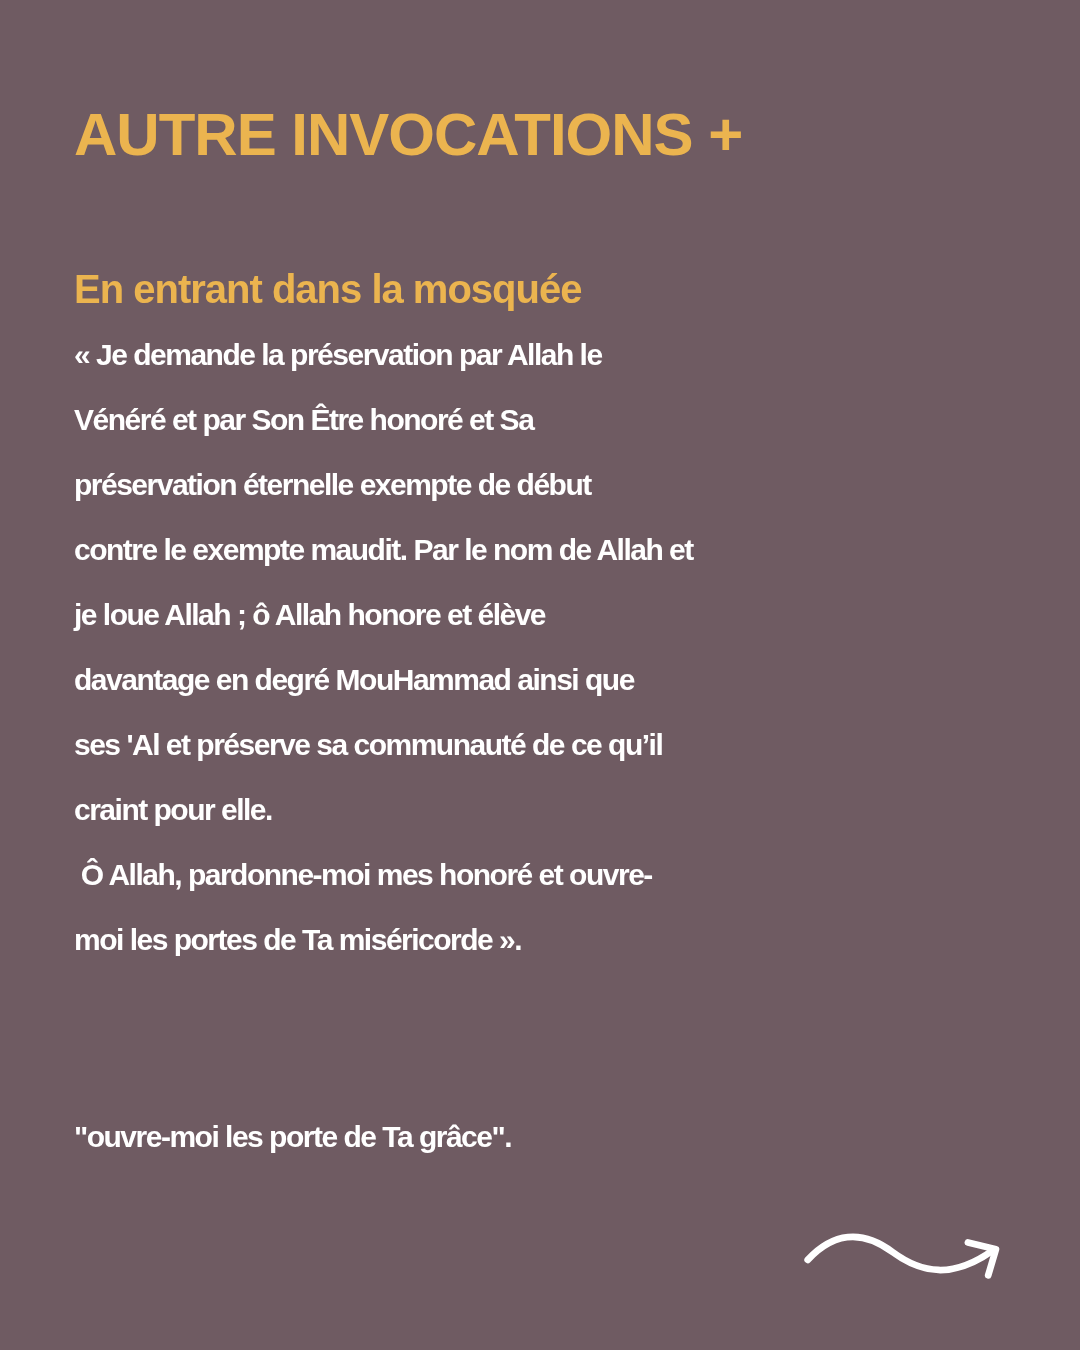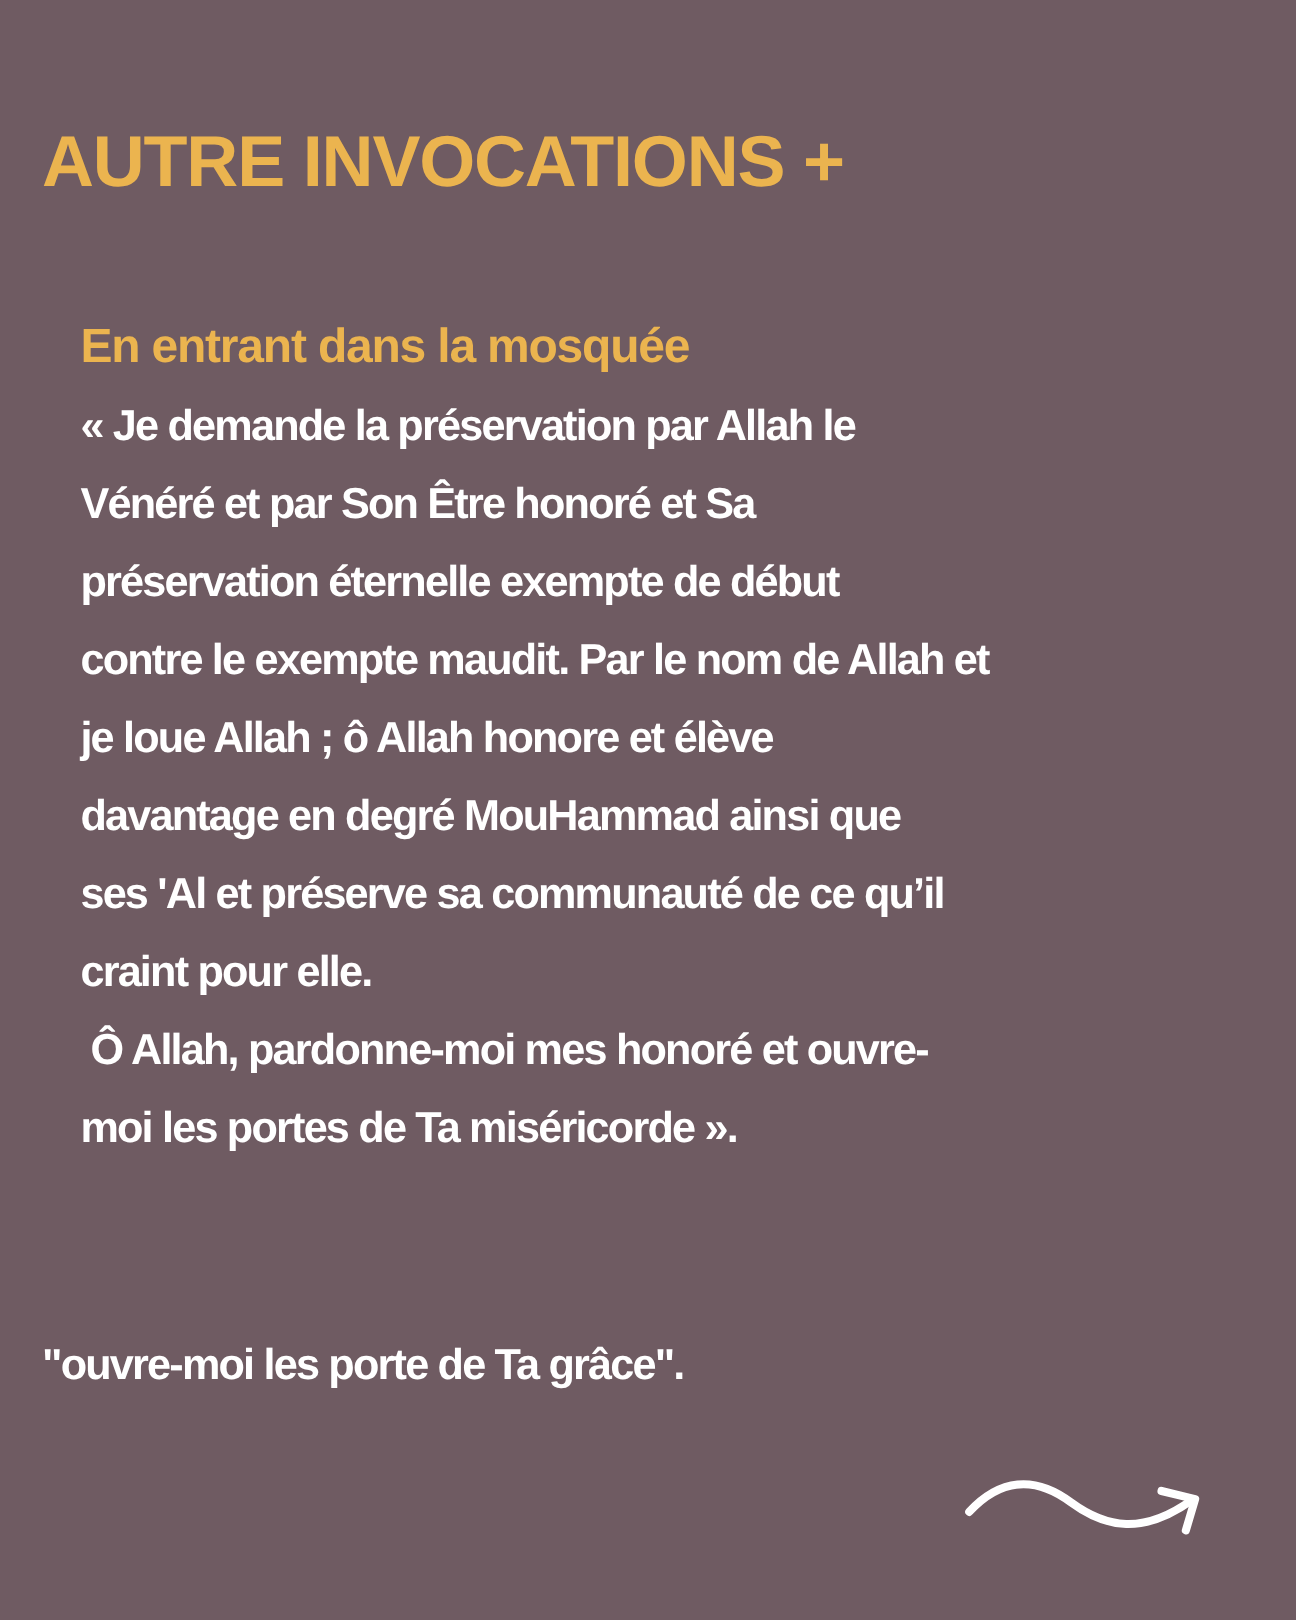--- a/index.html
+++ b/index.html
@@ -15,40 +15,40 @@
   }
   body {
     background: var(--bg);
     font-family: "Liberation Sans", sans-serif;
     color: var(--text);
     position: relative;
   }
   .card {
     position: absolute;
     inset: 0;
-    padding: 105px 60px 0 35px;
+    padding: 105px 60px 0 74px;
   }
   .title {
     font-size: 60px;
     font-weight: bold;
     letter-spacing: -1px;
     color: var(--accent);
     line-height: 1;
   }
-  .section-1 { margin-top: 92px; margin-left: 32px; }
+  .section-1 { margin-top: 92px; }
   .section-2 { margin-top: 132px; }
   .section-heading {
     font-size: 40px;
     font-weight: bold;
     letter-spacing: -1px;
     color: var(--accent);
     line-height: 65px;
   }
   .body-line {
-    font-size: 36px;
+    font-size: 30px;
     font-weight: bold;
     letter-spacing: -1.5px;
     color: var(--text);
     line-height: 65px;
     white-space: pre;
   }
   .arrow-wrap {
     position: absolute;
     right: 58px;
     bottom: 52px;

